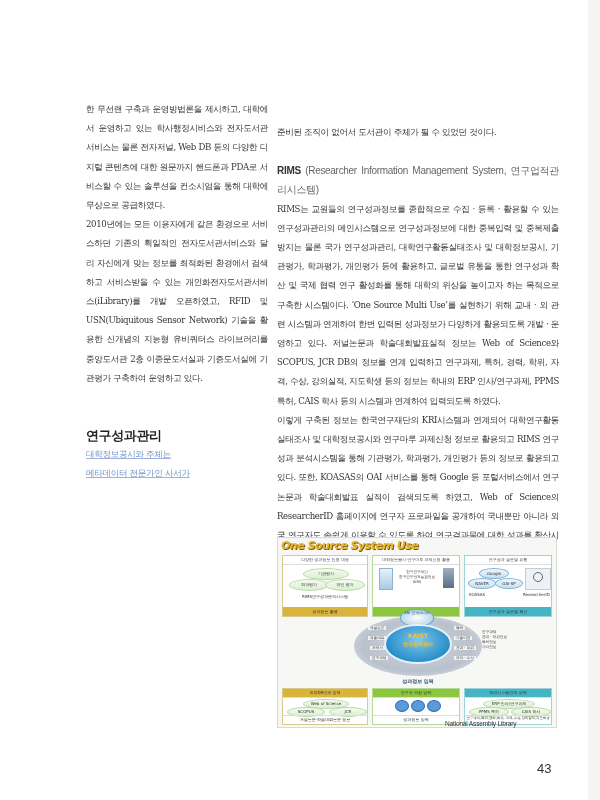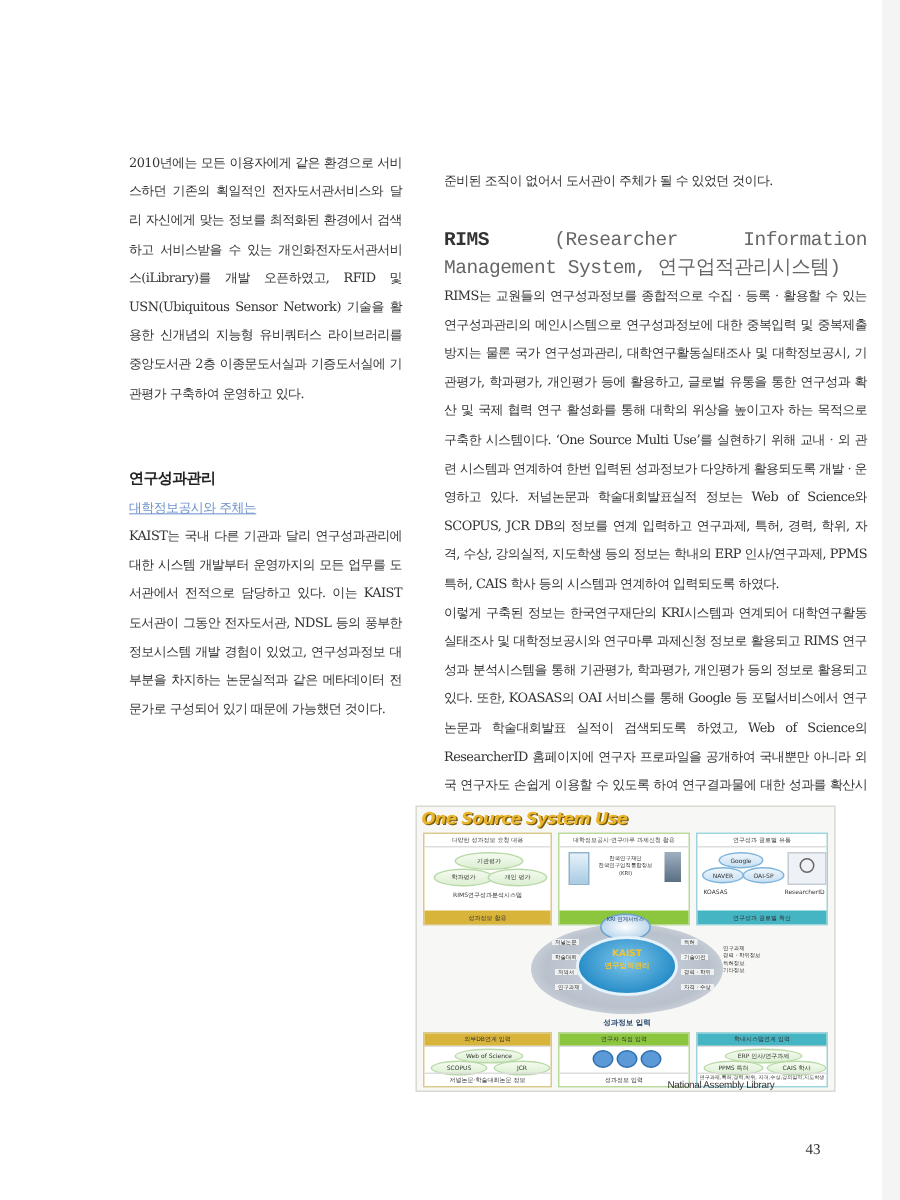--- a/index.html
+++ b/index.html
@@ -3,55 +3,56 @@
 <meta charset="utf-8">
 <style>
   html, body { margin: 0; padding: 0; }
   body {
     width: 600px; height: 800px; background: #ffffff; position: relative; overflow: hidden;
     font-family: "DejaVu Serif", "Liberation Serif", serif; color: #333;
   }
   .edge { position: absolute; right: 0; top: 0; width: 12px; height: 800px; background: #f4f4f4; }
   .col { position: absolute; font-size: 8.6px; line-height: 19.2px; letter-spacing: -0.35px; }
   .col-left { left: 86px; top: 100px; width: 182px; text-align: justify; }
-  .col-right { left: 277px; top: 112px; width: 282px; text-align: justify; margin-left: 19px; }
+  .col-right { left: 277px; top: 123px; width: 282px; text-align: justify; }
   .p { margin: 0; }
   .gap { height: 38px; }
-  .heading { font-family: Liberation Mono, monospace; font-weight: bold; font-size: 10px; color: #222; margin: 0; line-height: 19px; letter-spacing: -0.4px; }
+  .heading { font-family: Liberation Sans, sans-serif; font-weight: bold; font-size: 13px; color: #222; margin: 0; line-height: 19px; letter-spacing: -0.4px; }
   .pull { color: #6b8fc9; text-decoration: underline; text-decoration-color: #9bb3dc; margin: 0; }
-  .rims-title { font-family: Liberation Mono, monospace; font-size: 13px; color: #666; margin: 0; letter-spacing: -0.3px; }
+  .rims-title { font-family: Liberation Sans, sans-serif; font-size: 10px; color: #666; margin: 0; letter-spacing: -0.3px; }
   .rims-title b { color: #333; }
   .gap-s { height: 19px; }
 
   
   .diagram { position: absolute; left: 277px; top: 537px; width: 280px; height: 191px; background: #f7f8f6; border: 1px solid #d8dbd4; box-sizing: border-box; font-family: "DejaVu Sans", sans-serif; }
   .osmu { position: absolute; left: 3px; top: 1px; font-size: 11px; font-weight: bold; font-style: italic; color: #e9b52c; text-shadow: 1px 1px 0 #7a5a10; letter-spacing: -0.5px; }
   .box { position: absolute; background: #fff; border: 1px solid; box-sizing: border-box; }
   .box .bh { font-size: 4px; text-align: center; color: #444; border-bottom: 1px solid #ddd; height: 8px; line-height: 8px; overflow: hidden; white-space: nowrap; }
   .box .bf { position: absolute; left: 0; right: 0; bottom: 0; height: 9px; line-height: 9px; font-size: 4px; text-align: center; color: #333; white-space: nowrap; overflow: hidden; }
   .ell { position: absolute; border-radius: 50%; border: 1px solid #b9d9a8; background: linear-gradient(#f4fbf0, #dcefd2); font-size: 4px; text-align: center; color: #333; }
   .center-oval { position: absolute; left: 76px; top: 78px; width: 128px; height: 60px; border-radius: 50%; background: radial-gradient(ellipse at center, #cfd6e0 0%, #b9c1cc 60%, #e8ebee 100%); }
   .kaist { position: absolute; left: 106px; top: 86px; width: 68px; height: 40px; border-radius: 50%; background: radial-gradient(ellipse at 50% 40%, #7fc6ea, #2a8fc9 70%, #1b6fa6); border: 2px solid #e4f2fb; box-sizing: border-box; text-align: center; font-size: 6px; font-weight: bold; color: #f4c430; line-height: 10px; padding-top: 5px; }
   .side-lbl { position: absolute; font-size: 3.6px; color: #333; background: #eef0f2; padding: 0 2px; white-space: nowrap; }
   .mid-title { position: absolute; left: 110px; top: 140px; width: 60px; text-align: center; font-size: 5px; font-weight: bold; color: #2c4a70; }
   .circ { position: absolute; left: 122px; top: 71px; width: 32px; height: 16px; border-radius: 50%; background: radial-gradient(#ffffff, #9fc6e4); border: 1px solid #6ea2cc; font-size: 3.6px; text-align: center; line-height: 7px; color: #1d3f66; }
   .page-footer { position: absolute; left: 445px; top: 720px; font-family: Liberation Sans, sans-serif; font-size: 6.6px; color: #333; letter-spacing: -0.2px; }
-  .page-num { position: absolute; left: 537px; top: 761px; font-family: Liberation Serif, serif; font-size: 10px; color: #333; }
+  .page-num { position: absolute; left: 537px; top: 761px; font-family: Liberation Sans, sans-serif; font-size: 13px; color: #333; }
 </style>
 </head>
 <body>
 
 <div class="edge"></div>
 
 <div class="col col-left">
+  <p class="p">한 무선랜 구축과 운영방법론을 제시하고, 대학에서 운영하고 있는 학사행정시비스와 전자도서관서비스는 물론 전자저널, Web DB 등의 다양한 디지털 콘텐츠에 대한 원문까지 핸드폰과 PDA로 서비스할 수 있는 솔루션을 컨소시엄을 통해 대학에 무상으로 공급하였다.</p>
   <p class="p">2010년에는 모든 이용자에게 같은 환경으로 서비스하던 기존의 획일적인 전자도서관서비스와 달리 자신에게 맞는 정보를 최적화된 환경에서 검색하고 서비스받을 수 있는 개인화전자도서관서비스(iLibrary)를 개발 오픈하였고, RFID 및 USN(Ubiquitous Sensor Network) 기술을 활용한 신개념의 지능형 유비쿼터스 라이브러리를 중앙도서관 2층 이종문도서실과 기증도서실에 기관평가 구축하여 운영하고 있다.</p>
   <div class="gap"></div>
   <p class="heading">연구성과관리</p>
   <p class="pull">대학정보공시와 주체는</p>
-  <p class="p">KAIST는 국내 다른 기관과 달리 연구성과관리에 대한 시스템 개발부터 운영까지의 모든 업무를 도서관에서 전적으로 담당하고 있다. 이는 KAIST 도서관이 그동안 전자도서관, NDSL 등의 풍부한 정보시스템 개발 경험이 있었고, 연구성과정보 대부분을 차지하는 논문실적과 같은 메타데이터 전문가로 구성되어 있기 때문에 가능했던 것이다.</p>
+  <p class="pull">메타데이터 전문가인 사서가</p>
 </div>
 
 <div class="col col-right">
   <p class="p">준비된 조직이 없어서 도서관이 주체가 될 수 있었던 것이다.</p>
   <div class="gap-s"></div>
   <p class="rims-title"><b>RIMS</b><span> (Researcher Information Management System, 연구업적관리시스템)</span></p>
   <p class="p">RIMS는 교원들의 연구성과정보를 종합적으로 수집 · 등록 · 활용할 수 있는 연구성과관리의 메인시스템으로 연구성과정보에 대한 중복입력 및 중복제출 방지는 물론 국가 연구성과관리, 대학연구활동실태조사 및 대학정보공시, 기관평가, 학과평가, 개인평가 등에 활용하고, 글로벌 유통을 통한 연구성과 확산 및 국제 협력 연구 활성화를 통해 대학의 위상을 높이고자 하는 목적으로 구축한 시스템이다. ‘One Source Multi Use’를 실현하기 위해 교내 · 외 관련 시스템과 연계하여 한번 입력된 성과정보가 다양하게 활용되도록 개발 · 운영하고 있다. 저널논문과 학술대회발표실적 정보는 Web of Science와 SCOPUS, JCR DB의 정보를 연계 입력하고 연구과제, 특허, 경력, 학위, 자격, 수상, 강의실적, 지도학생 등의 정보는 학내의 ERP 인사/연구과제, PPMS 특허, CAIS 학사 등의 시스템과 연계하여 입력되도록 하였다.</p>
   <p class="p">이렇게 구축된 정보는 한국연구재단의 KRI시스템과 연계되어 대학연구활동실태조사 및 대학정보공시와 연구마루 과제신청 정보로 활용되고 RIMS 연구성과 분석시스템을 통해 기관평가, 학과평가, 개인평가 등의 정보로 활용되고 있다. 또한, KOASAS의 OAI 서비스를 통해 Google 등 포털서비스에서 연구논문과 학술대회발표 실적이 검색되도록 하였고, Web of Science의 ResearcherID 홈페이지에 연구자 프로파일을 공개하여 국내뿐만 아니라 외국 연구자도 손쉽게 이용할 수 있도록 하여 연구결과물에 대한 성과를 확산시키고 있다.</p>
 </div>
 

